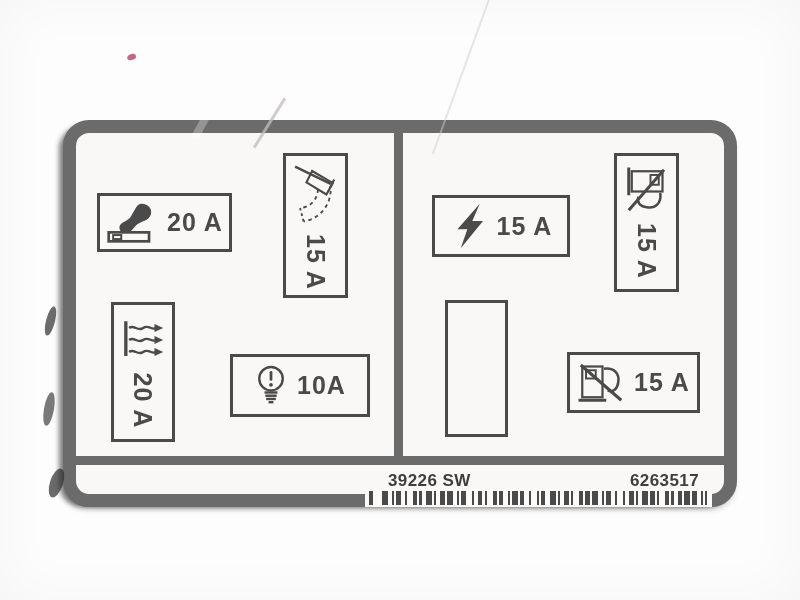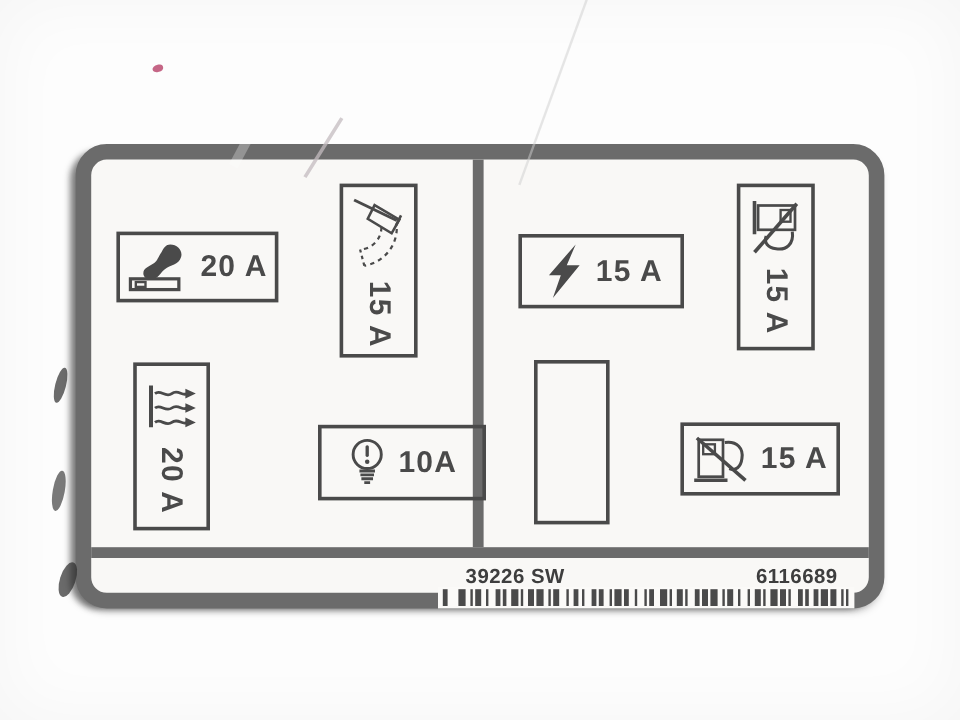--- a/index.html
+++ b/index.html
@@ -32,21 +32,21 @@
     position:absolute;left:0;top:0;transform-origin:0 0;
     transform:rotate(90deg) translateY(-100%);
     display:flex;align-items:center;justify-content:center;gap:9px;
   }
   .amp{font-weight:700;font-size:25px;color:var(--ink);letter-spacing:1px;white-space:nowrap;}
   .icon{color:var(--ink);flex:none;}
 
   .cell-lighter {left:21px; top:60px; width:135px;height:59px;}
   .cell-wiper   {left:207px;top:20px; width:65px; height:145px;}
   .cell-heater  {left:35px; top:169px;width:64px; height:140px;}
-  .cell-bulb    {left:154px;top:221px;width:140px;height:63px;margin-left:35px;}
+  .cell-bulb    {left:154px;top:221px;width:140px;height:63px;}
   .cell-bolt    {left:356px;top:62px; width:138px;height:62px;}
   .cell-pumptop {left:538px;top:20px; width:65px; height:139px;}
   .cell-empty   {left:369px;top:167px;width:63px; height:137px;}
   .cell-pumpbot {left:491px;top:219px;width:133px;height:61px;}
   .rot-wiper  {width:139px;height:59px;}
   .rot-heater {width:134px;height:58px;}
   .rot-pump   {width:133px;height:59px;}
 
   
   .part,.serial{
@@ -183,21 +183,21 @@
     <div class="cell cell-empty"></div>
 
     <div class="cell cell-pumpbot">
       <svg class="icon" width="48" height="42">
           <use href="#sym-pump"></use>
         </svg>
       <span class="amp">15 A</span>
     </div>
 
     <div class="part">39226 SW</div>
-    <div class="serial">6116689</div>
+    <div class="serial">6263517</div>
     <div class="barcode">
       <div style="display:flex;flex:1">
           <div style="width: 4.21118px; flex: 0 0 auto; background: rgb(74, 74, 74);"></div>
           <div style="width: 8.42236px; flex: 0 0 auto; background: transparent;"></div>
           <div style="width: 6.31677px; flex: 0 0 auto; background: rgb(74, 74, 74);"></div>
           <div style="width: 4.21118px; flex: 0 0 auto; background: transparent;"></div>
           <div style="width: 2.10559px; flex: 0 0 auto; background: rgb(74, 74, 74);"></div>
           <div style="width: 2.10559px; flex: 0 0 auto; background: transparent;"></div>
           <div style="width: 4.21118px; flex: 0 0 auto; background: rgb(74, 74, 74);"></div>
           <div style="width: 4.21118px; flex: 0 0 auto; background: transparent;"></div>

